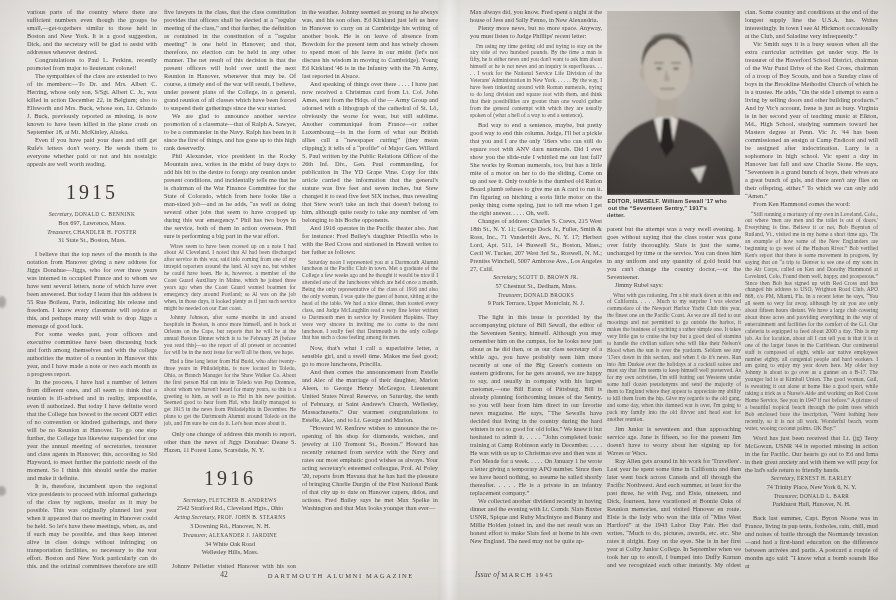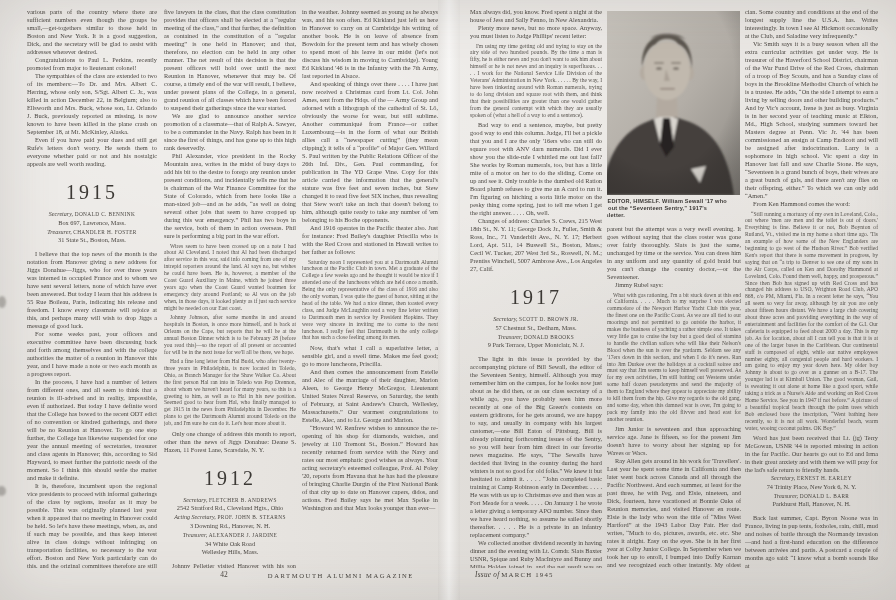--- a/index.html
+++ b/index.html
@@ -85,21 +85,21 @@
         <p class="para">It is, therefore, incumbent upon the regional vice presidents to proceed with informal gatherings of the class by regions, insofar as it may be possible. This was originally planned last year when it appeared that no meeting in Hanover could be held. So let's have these meetings, when, as, and if such may be possible, and thus keep interest alive in class doings without infringing on transportation facilities, so necessary to the war effort. Boston and New York particularly can do this, and the original committees therefore are still in existence and go on from that point with the knowledge that no Hanover meeting is to be held.</p>
       </div>
     <div class="col cb">
         <p class="para noindent">five lawyers in the class, that the class constitution provides that officers shall be elected at a “regular meeting of the class,” and that further, the definition as contained in the constitution of a “regular meeting” is one held in Hanover; and that, therefore, no election can be held in any other manner. The net result of this decision is that the present officers will hold over until the next Reunion in Hanover, whenever that may be. Of course, a timely end of the war will result, I believe, under present plans of the College, in a general, grand reunion of all classes which have been forced to suspend their gatherings since the war started.</p>
         <p class="para">We are glad to announce another service promotion of a classmate—that of Ralph A. Sawyer, to be a commander in the Navy. Ralph has been in it since the first of things, and has gone up to this high rank deservedly.</p>
         <p class="para">Phil Alexander, vice president in the Rocky Mountain area, writes in the midst of busy days to add his bit to the desire to forego any reunion under present conditions, and incidentally tells me that he is chairman of the War Finance Committee for the State of Colorado, which from here looks like a man-sized job—and as he adds, “as well as doing several other jobs that seem to have cropped up during this war emergency.” Phil has two boys in the service, both of them in action overseas. Phil sure is performing a big part in the war effort.</p>
         <p class="excerpt">Wires seem to have been crossed up on a note I had about Al Cleveland. I noted that Al had been discharged after service in this war, said info coming from one of my intrepid reporters around the land. Al says no, but wishes he could have been. He is, however, a member of the Coast Guard Auxiliary in Maine, which he joined three years ago when the Coast Guard wanted boatmen for emergency duty around Portland; so Al was on the job when, in those days, it looked plenty as if just such service might be needed on our East coast.</p>
         <p class="excerpt">Johnny Johnson, after some months in and around hospitals in Boston, is once more himself, and is back at Orleans on the Cape, but reports that he will be at the annual Boston Dinner which is to be February 28 (before you read this)—so the report of all present or accounted for will be in the next issue for we'll all be there, we hope.</p>
         <p class="excerpt">Had a fine long letter from Hal Budd, who after twenty-three years in Philadelphia, is now located in Toledo, Ohio, as Branch Manager for the Shaw Walker Co. About the first person Hal ran into in Toledo was Pop Drennon, about whom we haven't heard for many years, so this is a greeting to him, as well as to Hal in his new position. Seemed good to hear from Hal, who finally managed to get 1915 in the news from Philadelphia in December. He plans to get the Dartmouth Alumni around Toledo on the job, and I'm sure he can do it. Let's hear more about it.</p>
         <p class="para">Only one change of address this month to report, other than the news of Jiggs Donahue: Deane S. Hazen, 11 Forest Lane, Scarsdale, N. Y.</p>
-        <h2 class="year">1912</h2>
+        <h2 class="year">1916</h2>
         <div class="officers">
           <div class="off-role"><em>Secretary, </em><span class="off-name">FLETCHER B. ANDREWS</span></div>
           <div class="off-addr">2542 Stratford Rd., Cleveland Hgts., Ohio</div>
           <div class="off-role"><em>Acting Secretary, </em><span class="off-name">PROF. JOHN B. STEARNS</span></div>
           <div class="off-addr">3 Downing Rd., Hanover, N. H.</div>
           <div class="off-role"><em>Treasurer, </em><span class="off-name">ALEXANDER J. JARDINE</span></div>
           <div class="off-addr">34 White Oak Road</div>
           <div class="off-addr">Wellesley Hills, Mass.</div>
         </div>
         <p class="para">Johnny Pelletier visited Hanover with his son last week for a couple days to check up on local weather conditions and such. We decided that there is already a sort of hopeful whine to the wind up this way these days which might mean almost anything incredible</p>
@@ -117,21 +117,20 @@
     <div class="magfoot">DARTMOUTH ALUMNI MAGAZINE</div>
   </div>
 
   <div class="page right">
     <div class="col cd">
         <p class="para noindent">Max always did, you know. Fred spent a night at the house of Jess and Sally Fenno, in New Alexandria.</p>
         <p class="para">Plenty more news, but no more space. Anyway, you must listen to Judge Phillips' recent letter:</p>
         <p class="excerpt">I'm using my time getting old and trying to stay on the airy side of two hundred pounds. By the time a man is fifty, he is either news and you don't want to ask him about himself or he is not news and an inquiry is superfluous. . . . . I work for the National Service Life Division of the Veterans' Administration in New York. . . . . . By the way, I have been tinkering around with Roman numerals, trying to do long division and square root with them, and think that their possibilities are greater than one would gather from the general contempt with which they are usually spoken of (what a hell of a way to end a sentence).</p>
         <p class="para">Bad way to end a sentence, maybe, but pretty good way to end this column. Judge, I'll bet a pickle that you and I are the only '16ers who can still do square root with ANV darn numerals. Did I ever show you the slide-rule I whittled me out last fall? She works by Roman numerals, too, but has a little mite of a motor on her to do the sliding. Come on up and see it. Only trouble is the dumbed old Ration Board plumb refuses to give me an A card to run it. I'm figuring on hitching a sorta little motor on the pesky thing come spring, just to tell me when I get the right answer. . . . . Oh, well.</p>
         <p class="para">Changes of address: Charles S. Crews, 215 West 18th St., N. Y. 11; George Dock Jr., Fuller, Smith &amp; Ross, Inc., 71 Vanderbilt Ave., N. Y. 17; Herbert Lord, Apt. 511, 14 Buswell St., Boston, Mass.; Cecil W. Tucker, 207 West 3rd St., Roswell, N. M.; Prentiss Winchell, 5007 Ambrose Ave., Los Angeles 27, Calif.</p>
-        <h2 class="year">1917</h2>
         <div class="officers">
           <div class="off-role"><em>Secretary, </em><span class="off-name">SCOTT D. BROWN JR.</span></div>
           <div class="off-addr">57 Chestnut St., Dedham, Mass.</div>
           <div class="off-role"><em>Treasurer, </em><span class="off-name">DONALD BROOKS</span></div>
           <div class="off-addr">9 Park Terrace, Upper Montclair, N. J.</div>
         </div>
         <p class="para">The light in this issue is provided by the accompanying picture of Bill Sewall, the editor of the Seventeen Sentry, himself. Although you may remember him on the campus, for he looks now just about as he did then, or as our class secretary of a while ago, you have probably seen him more recently at one of the Big Green's contests on eastern gridirons, for he gets around, we are happy to say, and usually in company with his largest customer,—one Bill Eaton of Pittsburg. Bill is already planning forthcoming issues of the Sentry, so you will hear from him direct in our favorite news magazine. He says, “The Sewalls have decided that living in the country during the hard winters is not so good for old folks.” We knew it but hesitated to admit it. . . . . “John completed basic training at Camp Robinson early in December. . . . . He was with us up to Christmas eve and then was at Fort Meade for a week. . . . . On January 1 he wrote a letter giving a temporary APO number. Since then we have heard nothing, so assume he sailed shortly thereafter. . . . . He is a private in an infantry replacement company.”</p>
         <p class="para">We collected another dividend recently in having dinner and the evening with Lt. Comdr. Slats Baxter USNR, Spique and Ruby MacIntyre and Bunny and Millie Holden joined in, and the net result was an honest effort to make Slats feel at home in his own New England. The need may not be quite ap-</p>
       </div>
     <div class="col ce">

